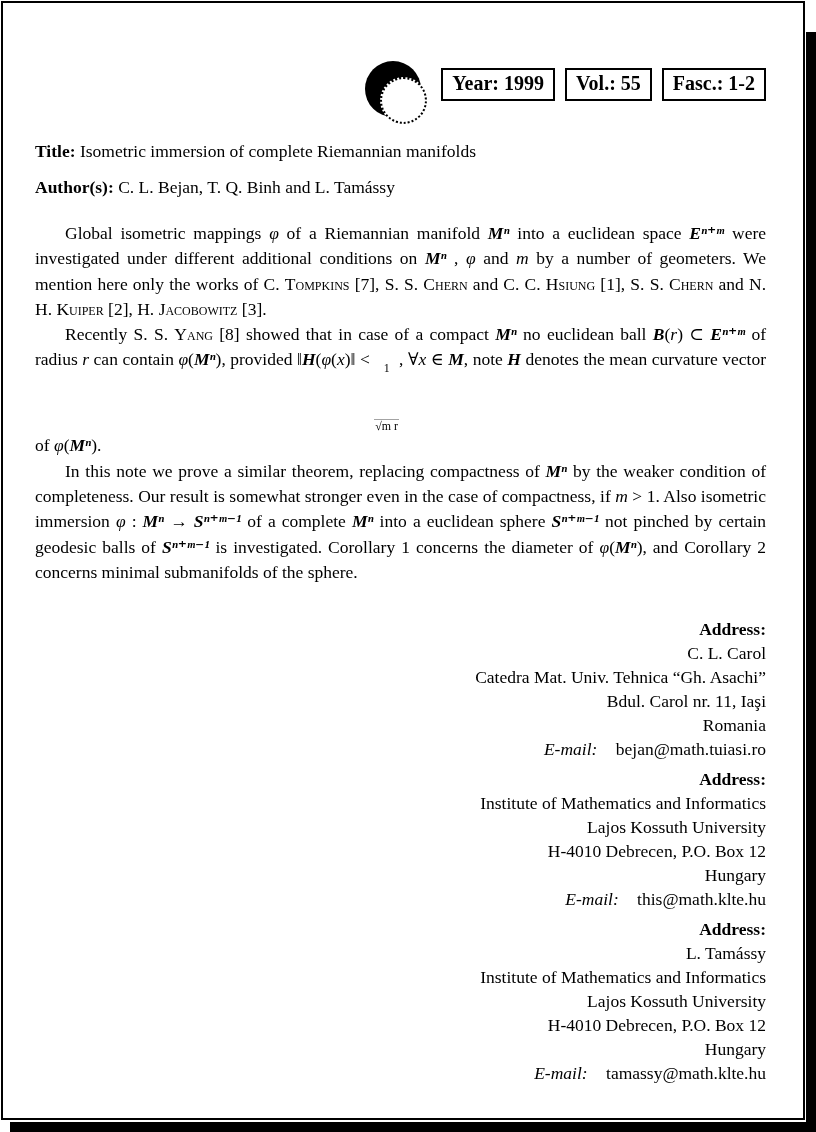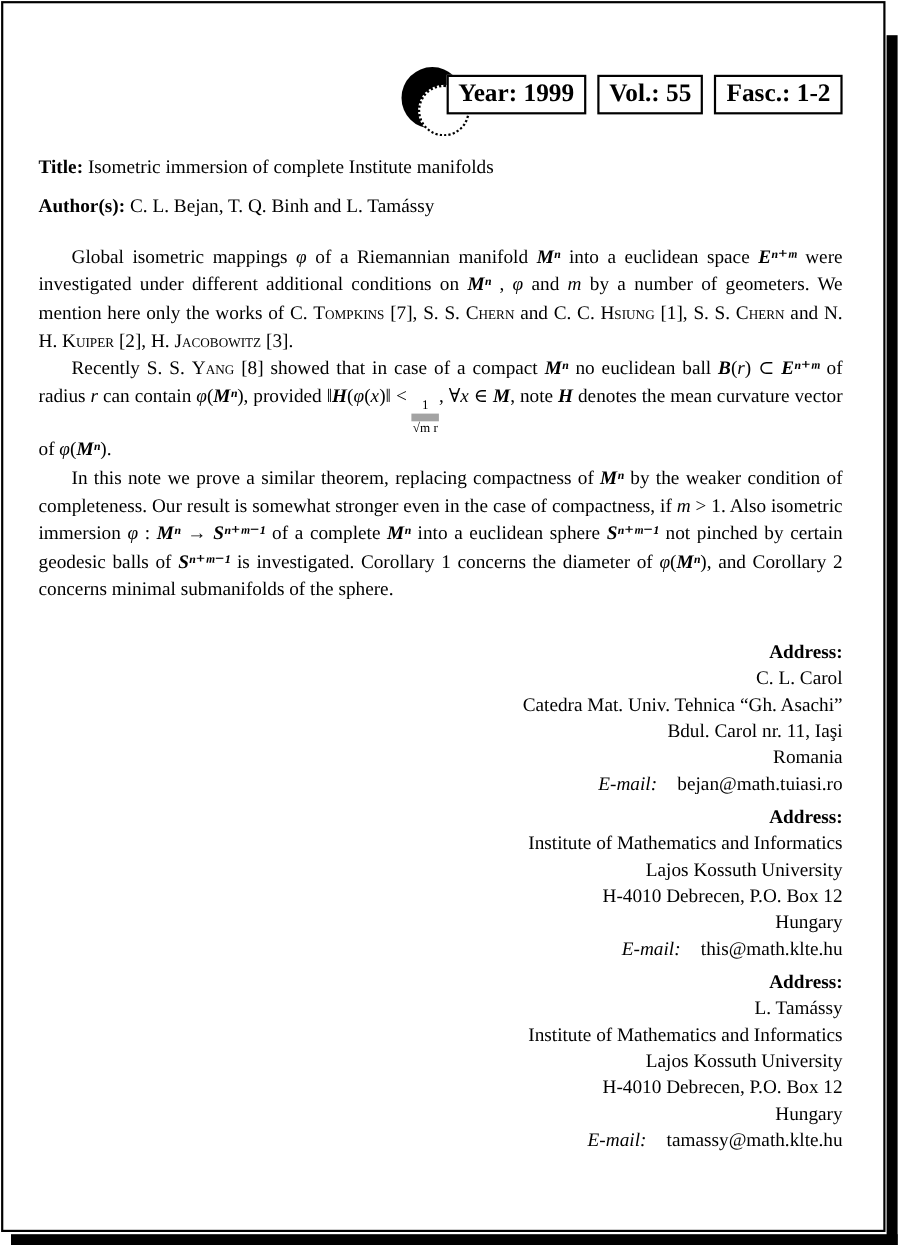--- a/index.html
+++ b/index.html
@@ -12,37 +12,37 @@
   .shadow-bottom{position:absolute;left:10px;top:1122px;width:806px;height:10px;background:#000;}
   .inner{position:relative;width:100%;height:100%;padding:58px 37px 0 32px;box-sizing:border-box;}
 
   
   .hdr{position:relative;height:60px;}
   .logo{position:absolute;left:330px;top:0;width:62px;height:60px;}
   .logo .disk{position:absolute;left:0;top:0;width:56px;height:56px;background:#000;border-radius:50%;}
   .logo .moon{position:absolute;left:15px;top:16px;width:43px;height:43px;background:#fff;
               border:2px dotted #000;border-radius:50%;}
   .badges{position:absolute;right:0;top:7px;display:flex;gap:10px;}
-  .badge{border:2px solid #000;padding:2px 9px 4px 9px;font-weight:bold;font-size:23px;
+  .badge{border:2px solid #000;padding:2px 9px 4px 9px;font-weight:bold;font-size:20px;
          white-space:nowrap;background:#fff;}
 
   
   .meta{margin-top:17px;font-size:17.5px;line-height:26px;}
   .meta .row{margin-bottom:10px;}
   .lbl{font-weight:bold;}
 
   
   .abstract{margin-top:21px;font-size:17.5px;line-height:25.3px;text-align:justify;}
   .abstract p{margin:0;text-indent:30px;}
   .seg-i{font-style:italic;}
   .seg-bi{font-style:italic;font-weight:bold;}
   .seg-sc{font-variant:small-caps;}
   .frac{display:inline-flex;flex-direction:column;align-items:center;
         vertical-align:-0.55em;font-size:0.68em;line-height:1.15;text-indent:0;}
-  .frac .den{border-top:7px solid #a3a3a3;padding:0 1px;}
+  .frac .den{border-top:1px solid #a3a3a3;padding:0 1px;margin-top:43px;}
 
   
   .addresses{margin-top:32px;font-size:17.5px;line-height:24px;}
   .addr{margin-bottom:6px;}
   .addr div{white-space:nowrap;text-align:right;}
   .email-row .elabel{font-style:italic;}
   .email-row .eval{margin-left:14px;}
 </style>
 </head>
 <body>
@@ -58,21 +58,21 @@
       <div class="badges">
         <span class="badge">Year: 1999</span>
         <span class="badge">Vol.: 55</span>
         <span class="badge">Fasc.: 1-2</span>
       </div>
     </div>
 
     <div class="meta">
       <div class="row">
         <span class="lbl">Title:</span>
-        <span>Isometric immersion of complete Institute manifolds</span>
+        <span>Isometric immersion of complete Riemannian manifolds</span>
       </div>
       <div class="row">
         <span class="lbl">Author(s):</span>
         <span>C. L. Bejan, T. Q. Binh and L. Tamássy</span>
       </div>
     </div>
 
     <div class="abstract">
         <p><span>Global isometric mappings </span><span class="seg-i">φ</span><span> of a Riemannian manifold </span><span class="seg-bi">Mⁿ</span><span> into a euclidean space </span><span class="seg-bi">Eⁿ⁺ᵐ</span><span> were investigated under different additional conditions on </span><span class="seg-bi">Mⁿ</span><span> , </span><span class="seg-i">φ</span><span> and </span><span class="seg-i">m</span><span> by a number of geometers. We mention here only the works of C. </span><span class="seg-sc">Tompkins</span><span> [7], S. S. </span><span class="seg-sc">Chern</span><span> and C. C. </span><span class="seg-sc">Hsiung</span><span> [1], S. S. </span><span class="seg-sc">Chern</span><span> and N. H. </span><span class="seg-sc">Kuiper</span><span> [2], H. </span><span class="seg-sc">Jacobowitz</span><span> [3].</span></p>
         <p><span>Recently S. S. </span><span class="seg-sc">Yang</span><span> [8] showed that in case of a compact </span><span class="seg-bi">Mⁿ</span><span> no euclidean ball </span><span class="seg-bi">B</span><span>(</span><span class="seg-i">r</span><span>) ⊂ </span><span class="seg-bi">Eⁿ⁺ᵐ</span><span> of radius </span><span class="seg-i">r</span><span> can contain </span><span class="seg-i">φ</span><span>(</span><span class="seg-bi">Mⁿ</span><span>), provided ‖</span><span class="seg-bi">H</span><span>(</span><span class="seg-i">φ</span><span>(</span><span class="seg-i">x</span><span>)‖ &lt; </span><span class="frac">

